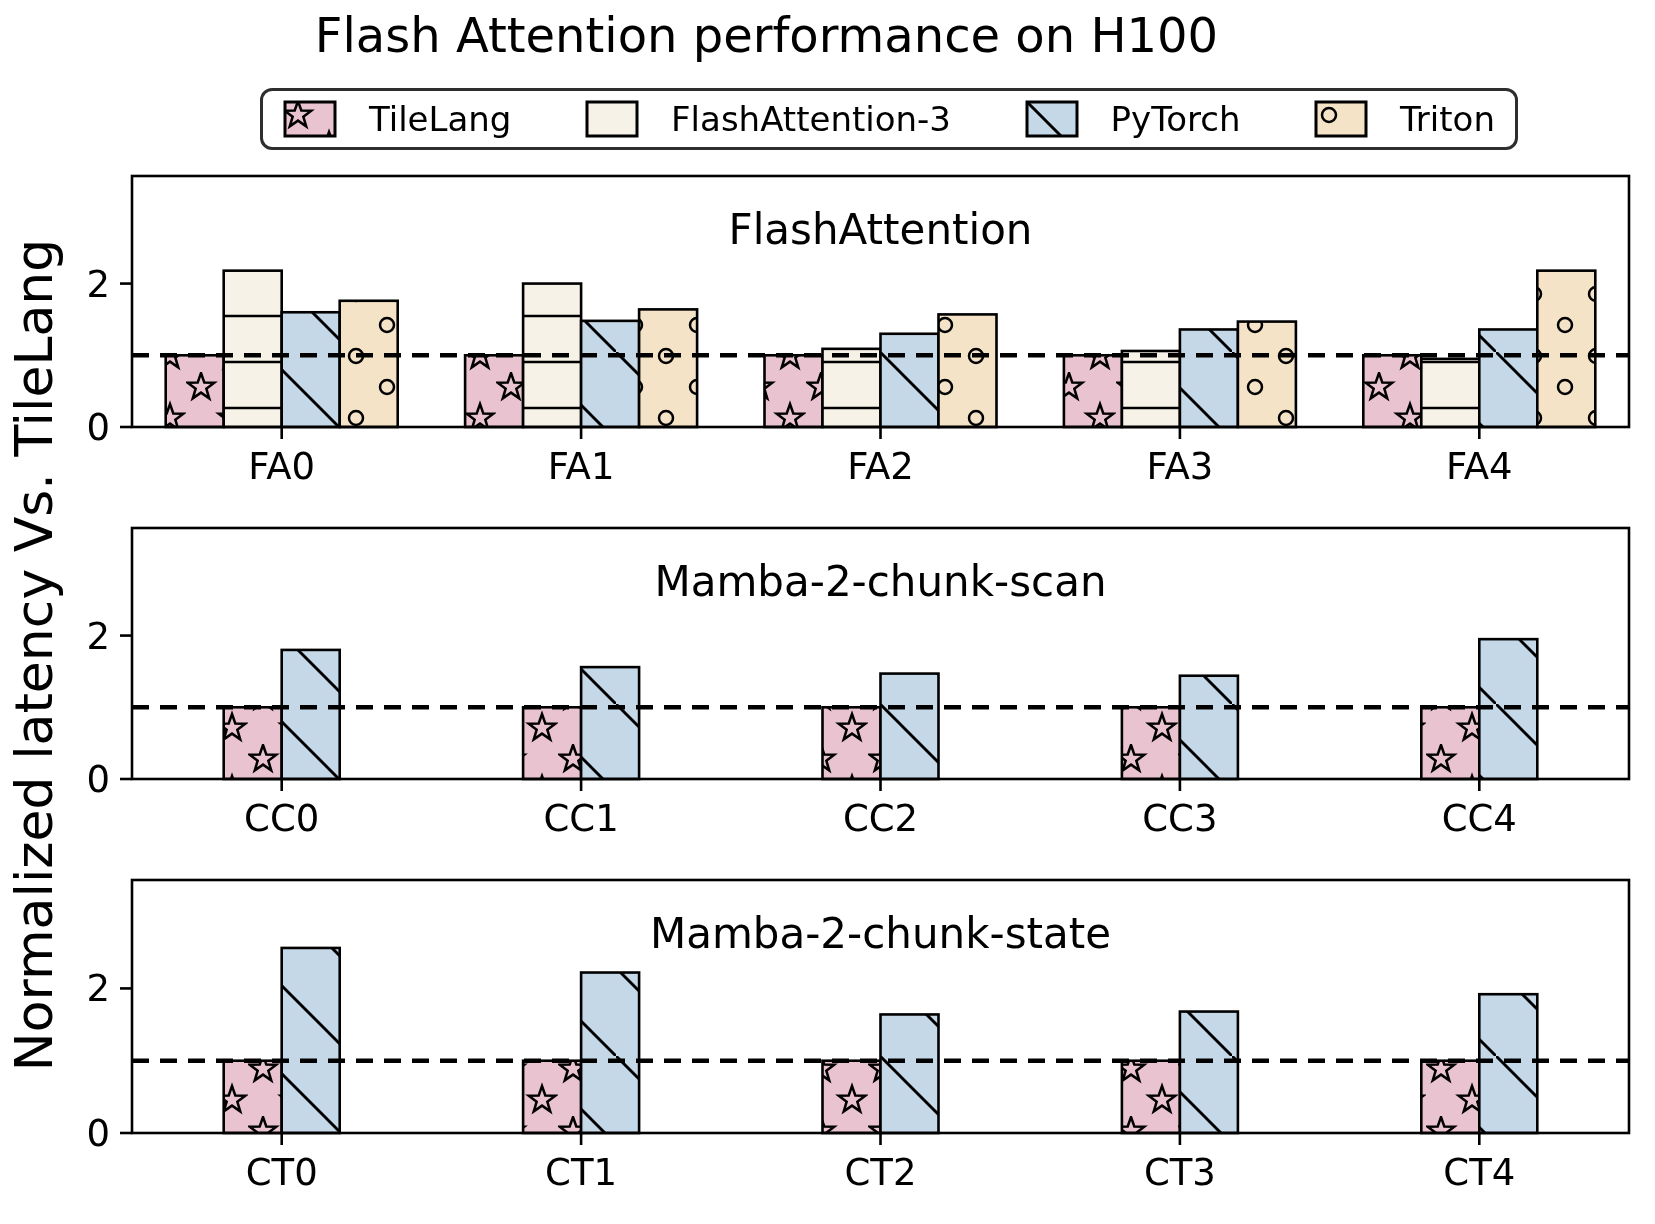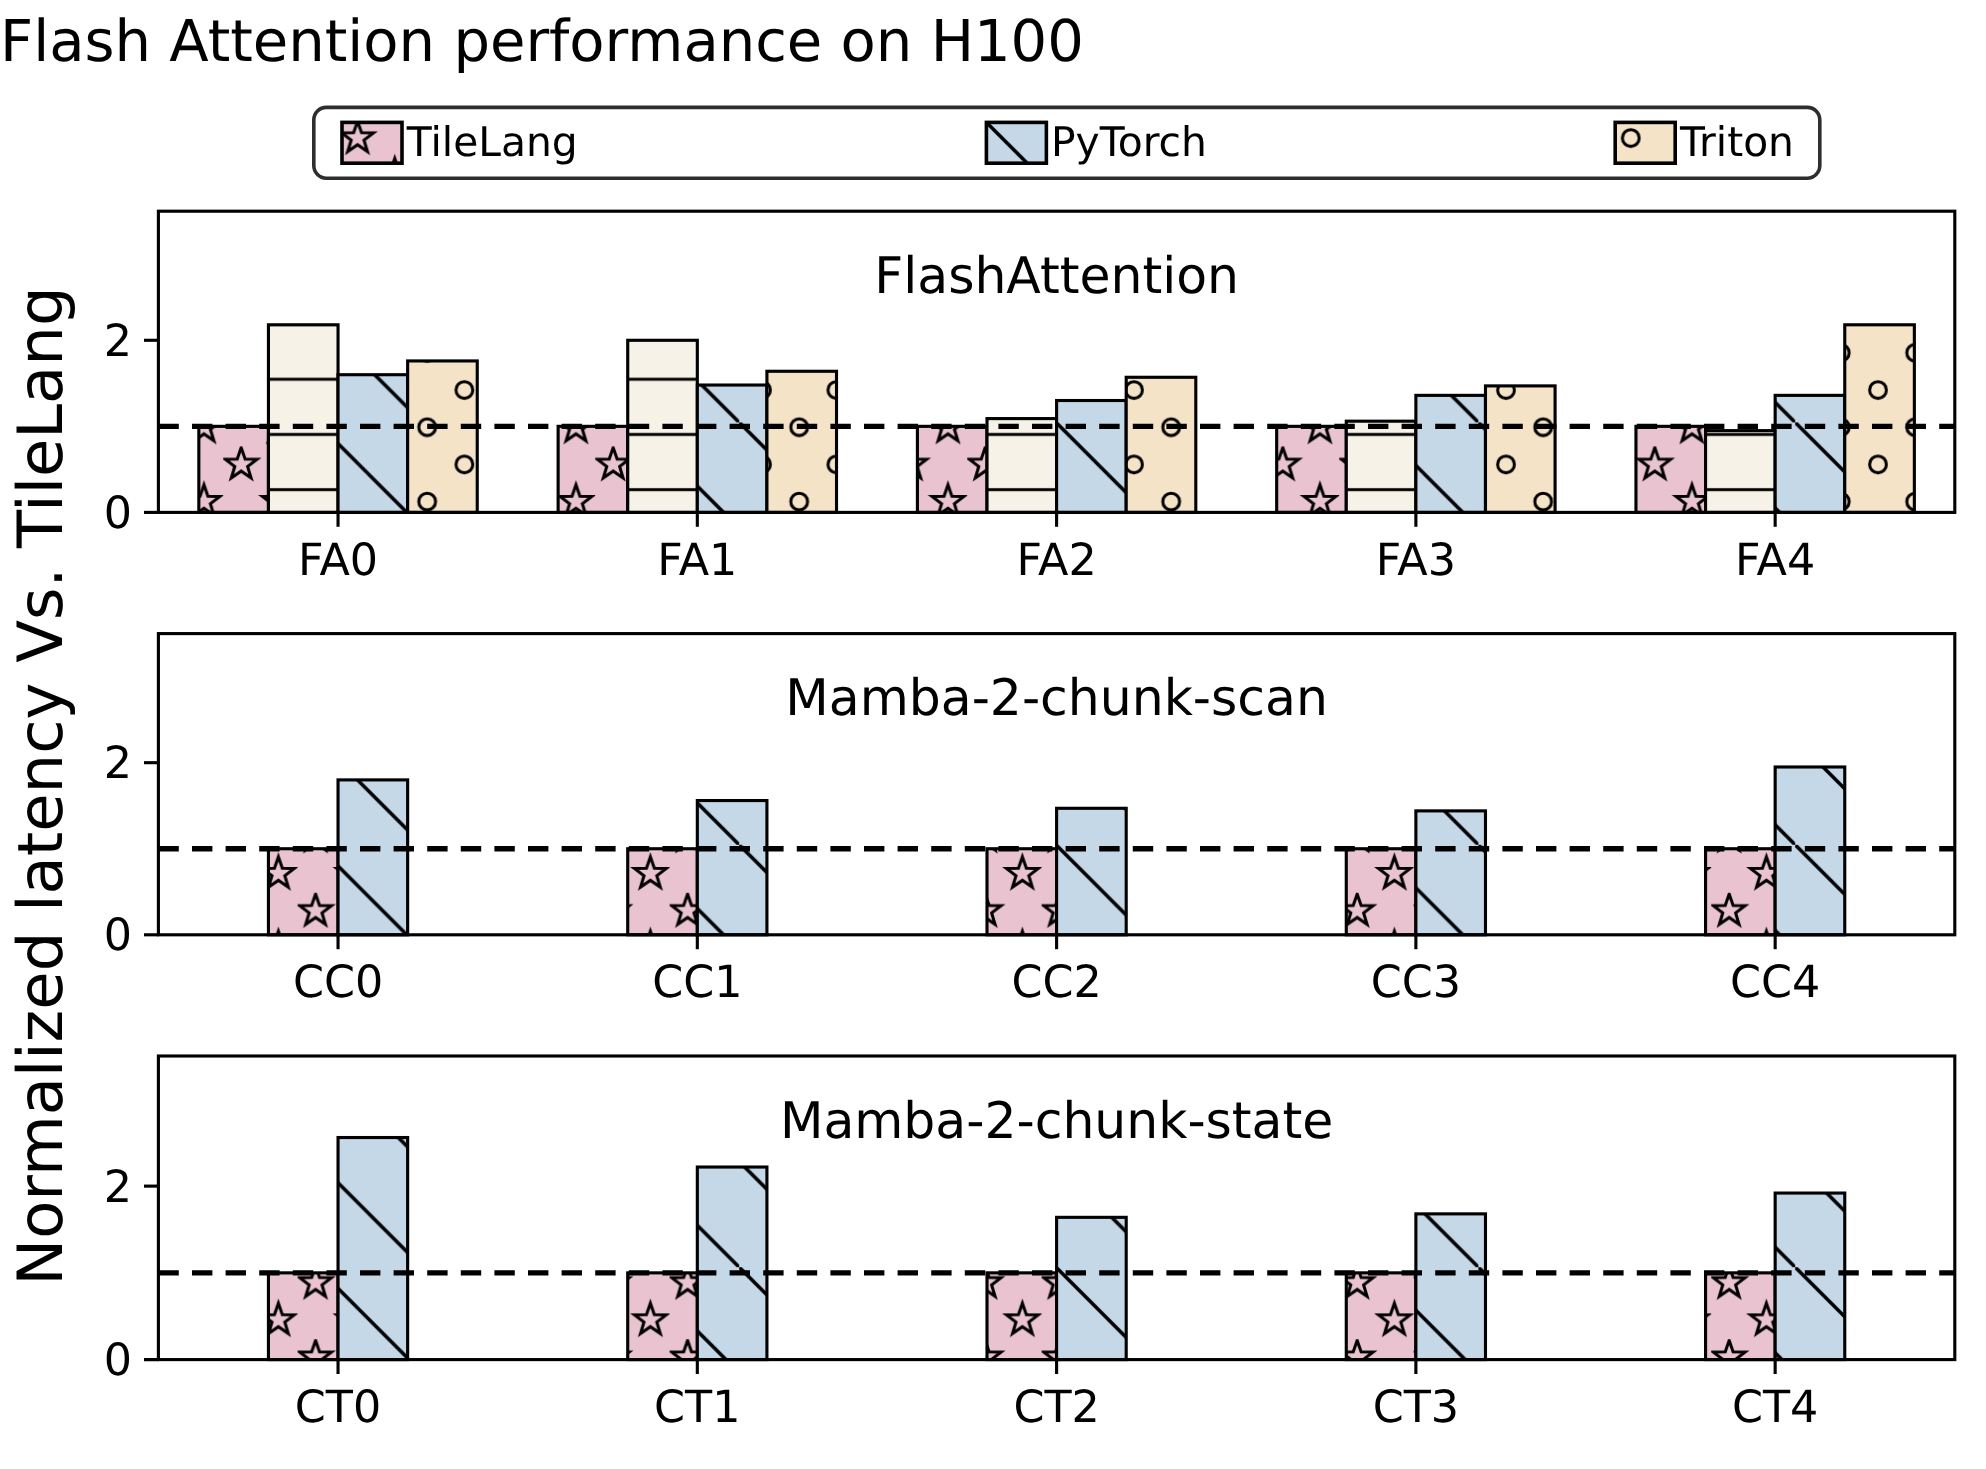--- a/index.html
+++ b/index.html
@@ -1,30 +1,30 @@
 <!DOCTYPE html>
 <html><head>
 <meta charset="utf-8">
 <style>
   html,body{margin:0;padding:0;background:#ffffff;}
   .figure{
     position:relative;width:1655px;height:1224px;background:#ffffff;
     font-family:"DejaVu Sans",sans-serif;color:#000;overflow:hidden;
   }
   .fig-title{
-    position:absolute;left:0;top:8px;width:1533px;text-align:left;
+    position:absolute;left:0;top:8px;width:1533px;text-align:center;
     font-size:48px;line-height:1.15;color:#000;
   }
   .legend{
     position:absolute;left:260px;top:88px;width:1258px;height:62px;
     border:3.5px solid #2e2e2e;border-radius:12px;background:#fff;
     display:flex;align-items:center;justify-content:space-between;
     padding:0 20px;box-sizing:border-box;
   }
-  .legend-item{display:flex;align-items:center;gap:2px;}
+  .legend-item{display:flex;align-items:center;gap:32px;}
   .legend-item .swatch{display:block;}
   .legend-item .lab{font-size:34px;color:#000;white-space:nowrap;}
   #chart-canvas{position:absolute;left:0;top:0;}
 </style>
 </head>
 <body>
 
 <div class="figure">
 
   <svg id="chart-canvas" width="1655" height="1224" viewBox="0 0 1655 1224">
@@ -152,20 +152,26 @@
 
   <div class="legend">
     <div class="legend-item">
       <svg class="swatch" width="54" height="38">
         <rect x="2" y="2" width="50" height="34" fill="url(#pat-tilelang)" stroke="#000" stroke-width="3"></rect>
       </svg>
       <span class="lab">TileLang</span>
     </div>
     <div class="legend-item">
       <svg class="swatch" width="54" height="38">
+        <rect x="2" y="2" width="50" height="34" fill="url(#pat-flashattention3)" stroke="#000" stroke-width="3"></rect>
+      </svg>
+      <span class="lab">FlashAttention-3</span>
+    </div>
+    <div class="legend-item">
+      <svg class="swatch" width="54" height="38">
         <rect x="2" y="2" width="50" height="34" fill="url(#pat-triton)" stroke="#000" stroke-width="3"></rect>
       </svg>
       <span class="lab">PyTorch</span>
     </div>
     <div class="legend-item">
       <svg class="swatch" width="54" height="38">
         <rect x="2" y="2" width="50" height="34" fill="url(#pat-pytorch)" stroke="#000" stroke-width="3"></rect>
       </svg>
       <span class="lab">Triton</span>
     </div>

